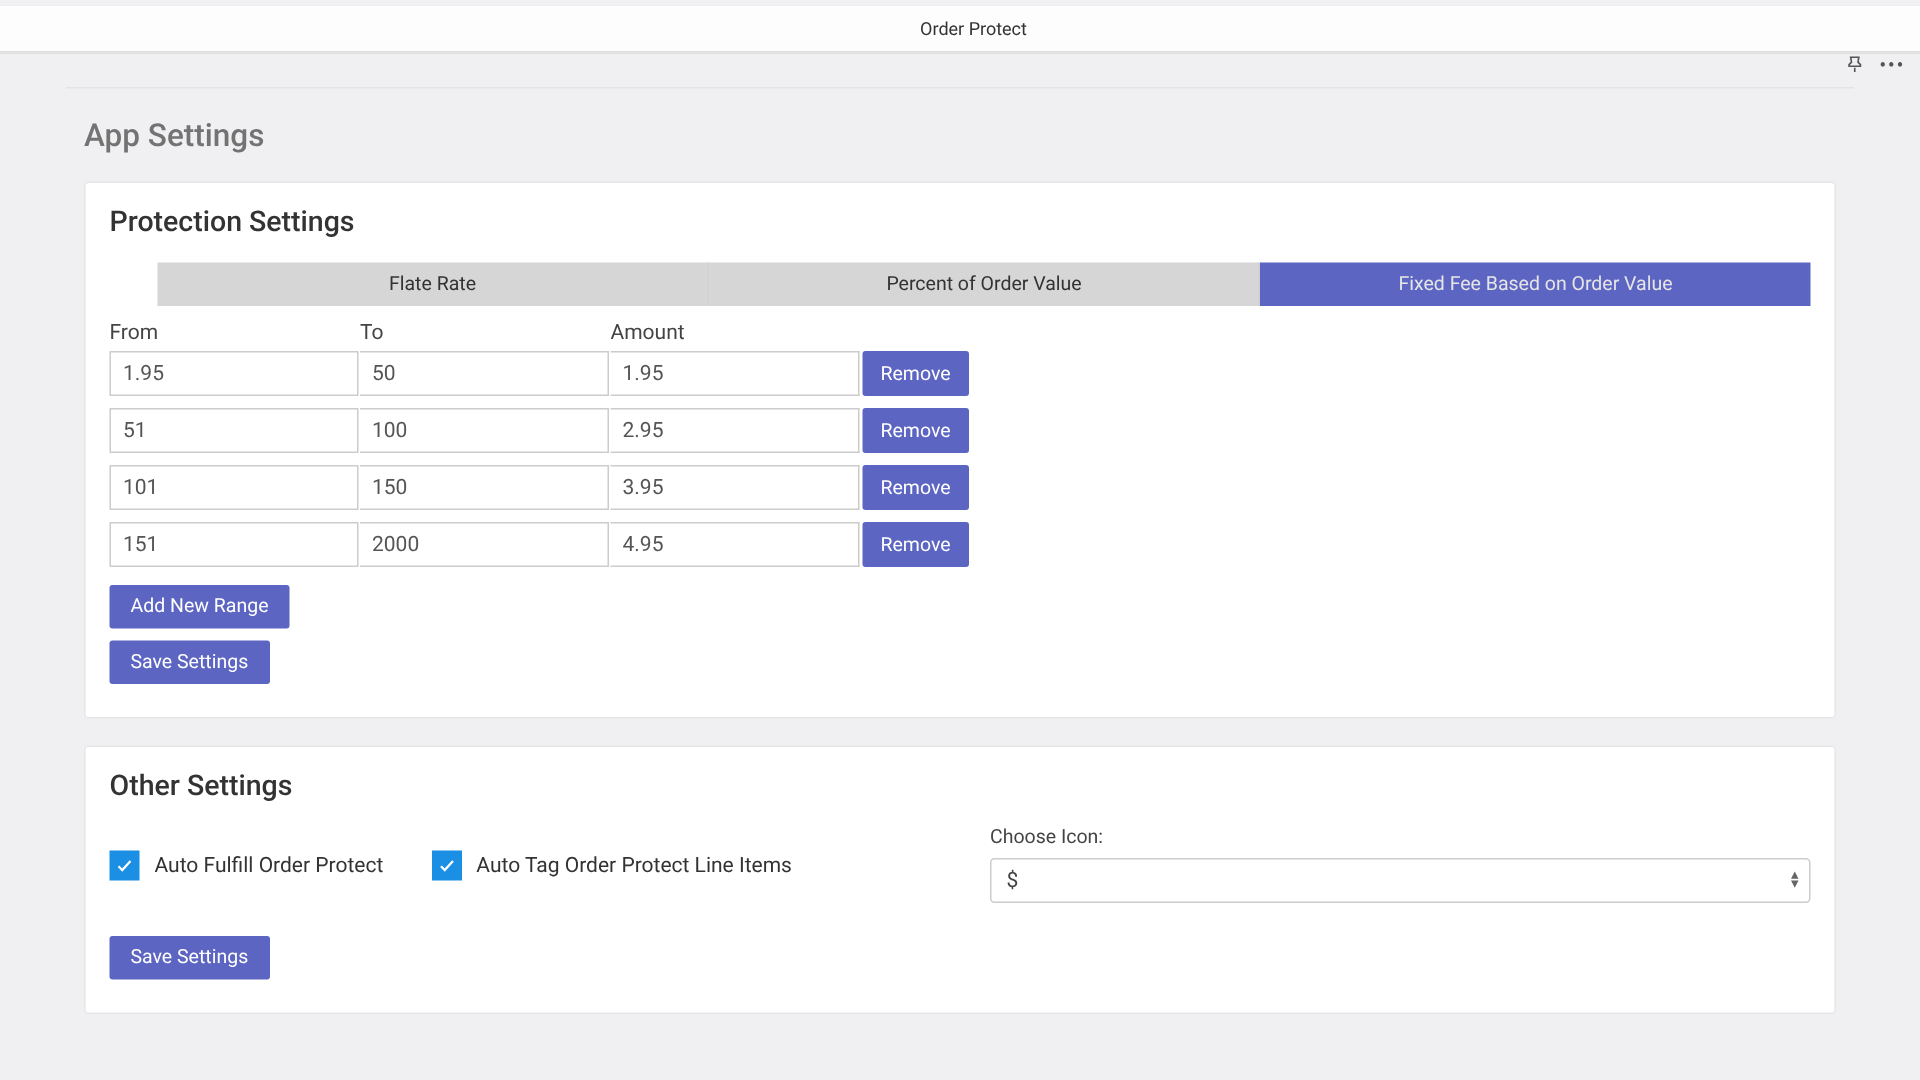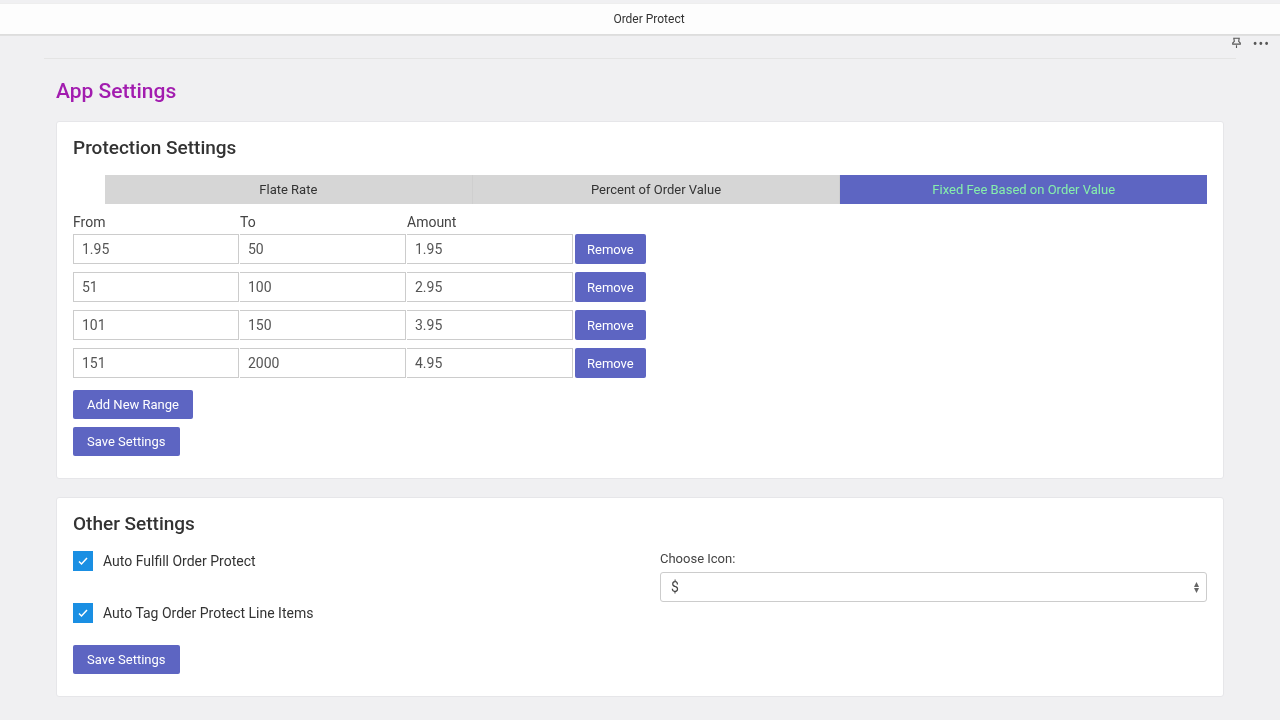--- a/index.html
+++ b/index.html
@@ -12,51 +12,51 @@
   .tab-actions { margin-left:auto; display:flex; align-items:center; gap:10px; padding-right:10px;}
   .pin-icon svg, .more-icon { color:#555;}
   .more-icon { font-size:14px; color:#555; letter-spacing:1px;}
   
   
   .sub-border { height:1px; background:#e0e0e0; margin-top:0;}
   .content-wrap { padding: 10px 14px 0 14px;}
   .top-line { border-top:1px solid #e4e4e4; margin:12px 30px 0 30px;}
   
   .page { padding: 14px 42px 20px 42px;}
-  .page-head { font-size:21px; font-weight:500; color:#a21caf; margin:6px 0 18px 0;}
+  .page-head { font-size:21px; font-weight:500; color:#737373; margin:6px 0 18px 0;}
   
   .card { background:#fff; border:1px solid #e6e6e9; border-radius:3px; padding:14px 16px 22px 16px; margin-bottom:18px;}
   .card-title { font-size:19px; font-weight:500; color:#333; margin-bottom:16px;}
   
   
   .settings-tabs { display:flex; width:100%; margin-bottom:10px;padding-left:32px;}
   .settings-tabs .st { flex:1; text-align:center; font-size:13px; padding:7px 0; background:#d6d6d6; color:#333; cursor:pointer; border-right:1px solid #cfcfcf;}
   .settings-tabs .st:last-child{border-right:none;}
-  .settings-tabs .st.active { background:#5d65c2; color:#86efac;}
+  .settings-tabs .st.active { background:#5d65c2; color:#e5e5e5;}
   
   
   .cols { display:flex; gap:1px; margin-bottom:4px;}
   .cols .col-label{ font-size:14px; color:#444;}
   .col-from{ width:166px;}
   .col-to{ width:166px;}
   .col-amt{ width:166px; margin-left:0;}
   
   .rows { display:flex; flex-direction:column; gap:8px;}
   .row { display:flex; gap:1px; align-items:stretch;}
   .row input { width:166px; height:30px; border:1px solid #ccc; padding:4px 8px; font-size:14px; color:#555; background:#fff;}
   .row input + input { border-left:none;}
   .row .btn { margin-left:1px;}
   
   .btn { background:#5d65c2; color:#fff; border:none; font-size:13px; padding:7px 14px; cursor:pointer; border-radius:2px;}
   .btn.small{ padding:6px 12px;}
   .btn-stack { display:flex; flex-direction:column; align-items:flex-start; gap:8px; margin-top:12px;}
   
   
   .other-body { display:flex; gap:40px;}
-  .other-left { flex:1; display:flex; flex-direction:column; gap:32px;}
+  .other-left { flex:1; display:flex; flex-direction:row; gap:32px;}
   .other-right { flex:1;}
   .check-row { display:flex; align-items:center; gap:10px; font-size:14px; color:#333;}
   .chk { width:20px; height:20px; background:#1a8fe3; display:flex; align-items:center; justify-content:center; cursor:pointer;}
   .chk svg { stroke:#fff; stroke-width:3; fill:none;}
   .choose-lbl{ font-size:13px; color:#444; margin-bottom:6px; display:block;}
   .select-wrap { position:relative;}
   .select-wrap input { width:100%; height:30px; border:1px solid #ccc; border-radius:3px; padding:4px 28px 4px 10px; font-size:14px; color:#444; background:#fff;}
   .select-caret { position:absolute; right:8px; top:50%; transform:translateY(-50%); font-size:10px; color:#666; line-height:6px;}
   .save2 { margin-top:22px;}
 </style>

